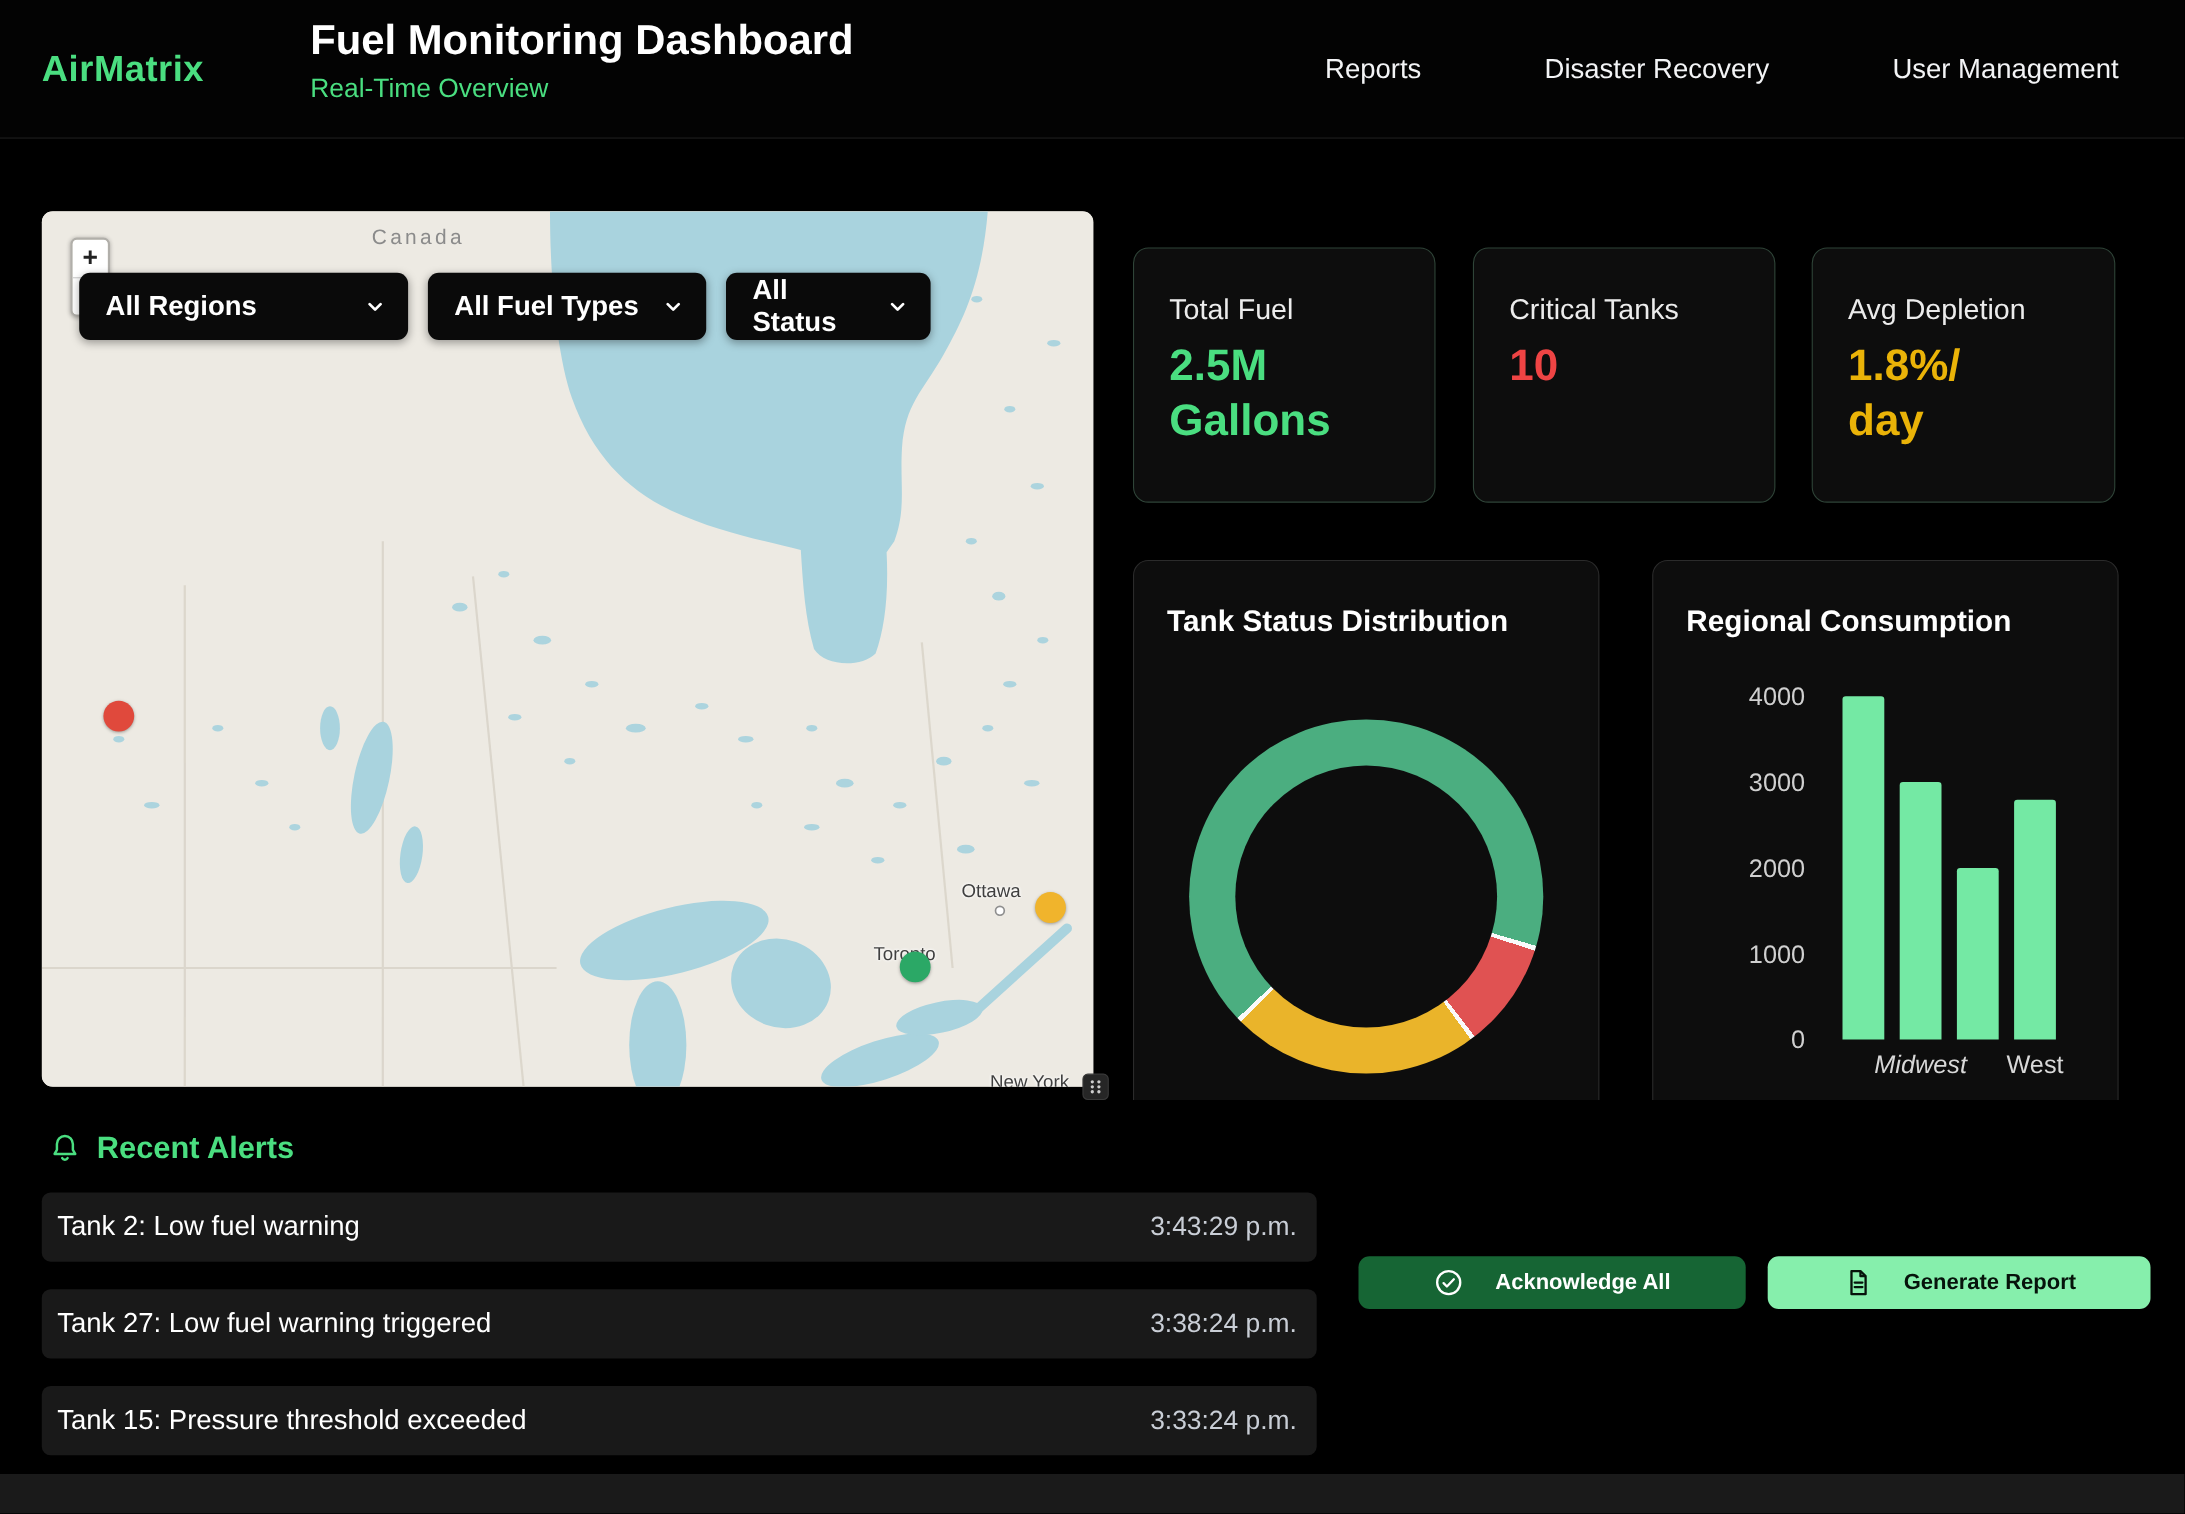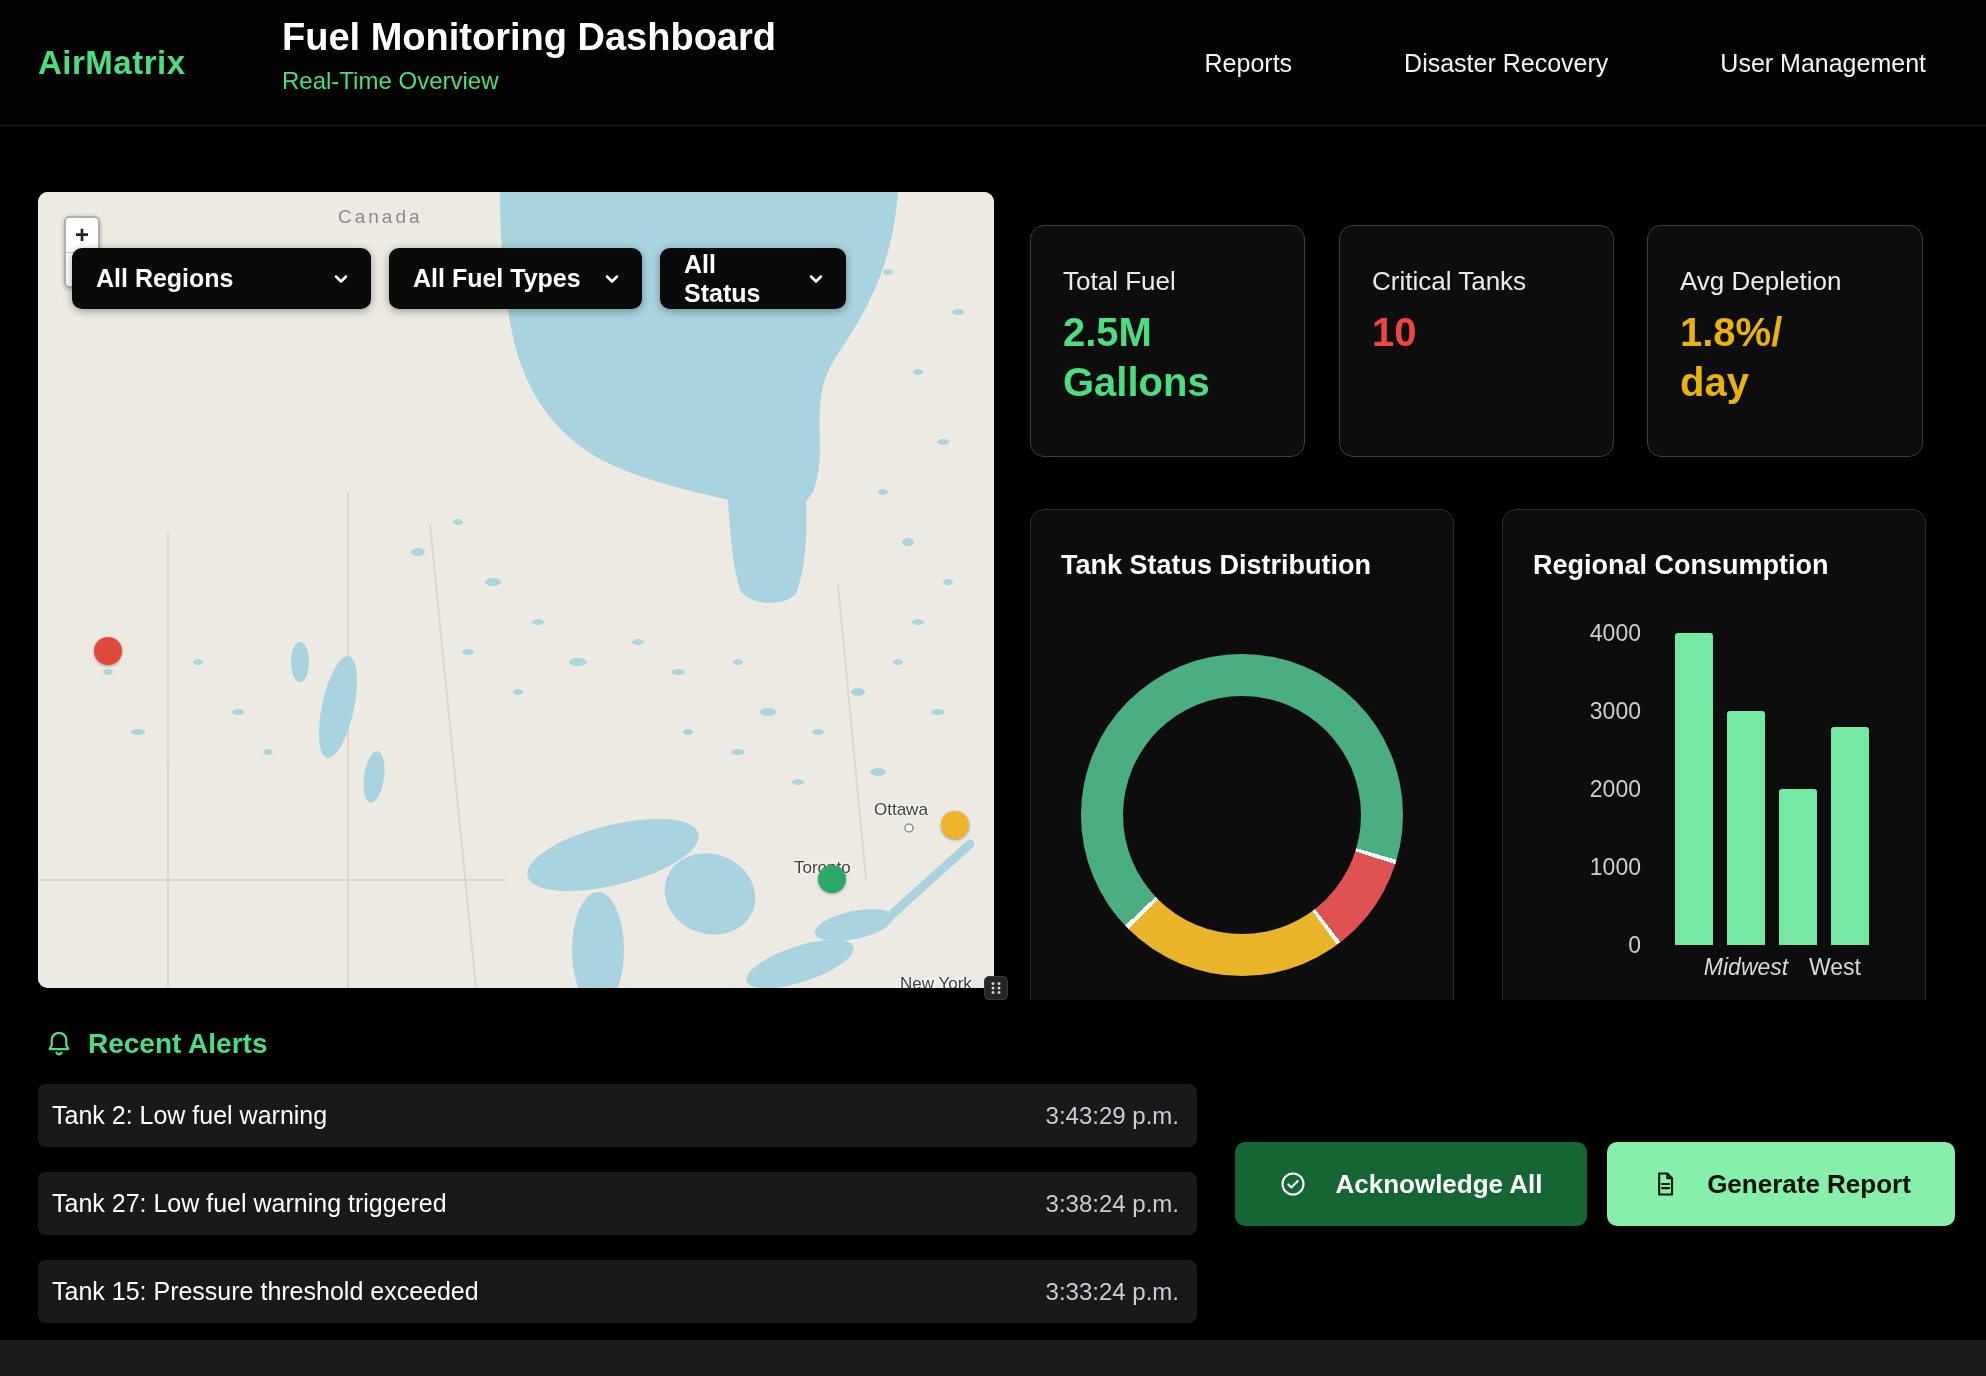--- a/index.html
+++ b/index.html
@@ -153,23 +153,23 @@
     display: flex; align-items: center; justify-content: space-between;
     padding: 0 18px 0 14px; cursor: pointer;
   }
   .row-0 { top: 84px; }
   .row-1 { top: 172px; align-items: center; }
   .row-2 { top: 260px; }
   .alert-msg { font-size: 25px; color: #fff; }
   .alert-time { font-size: 24px; color: #c9ced6; }
 
   .btn {
-    position: absolute; top: 142px; height: 84px; border: none; border-radius: 10px;
+    position: absolute; top: 142px; height: 48px; border: none; border-radius: 10px;
     display: flex; align-items: center; justify-content: center; gap: 28px;
-    font-family: inherit; font-size: 26px; font-weight: 600; cursor: pointer;
+    font-family: inherit; font-size: 20px; font-weight: 600; cursor: pointer;
   }
   .btn-ack    { left: 1235px; width: 352px; background: #166534; color: #fff; }
   .btn-report { left: 1607px; width: 348px; background: #86efac; color: #06130b; }
 
   .bottom-strip {
     position: absolute; left: 0; top: 340px; width: 1986px; height: 36px;
     background: #1a1a1a;
   }
 </style>
 </head>
@@ -347,21 +347,21 @@
       <div class="y-tick">0</div>
     </div>
   <div class="bar-plot">
       <div class="bar" style="height: 312px; background: rgb(116, 233, 164);"></div>
       <div class="bar" style="height: 234px; background: rgb(116, 233, 164);"></div>
       <div class="bar" style="height: 156px; background: rgb(116, 233, 164);"></div>
       <div class="bar" style="height: 218px; background: rgb(116, 233, 164);"></div>
     </div>
   <div class="bar-x-labels">
       <div class="x-label" style="left: 71px; font-style: italic;">Midwest</div>
-      <div class="x-label" style="left: 160px;">West</div>
+      <div class="x-label" style="left: 175px;">West</div>
     </div>
 </div>
 
 <section class="alerts-section">
   <div class="alerts-head">
     <svg width="30" height="30" viewBox="0 0 24 24">
       <path d="M12 3 C8.7 3 6.2 5.6 6.2 8.8 V13 L4.5 16 H19.5 L17.8 13 V8.8 C17.8 5.6 15.3 3 12 3 Z" fill="none" stroke="#4ade80" stroke-width="1.8" stroke-linejoin="round"></path>
       <path d="M10 19 a2.2 2.2 0 0 0 4 0" fill="none" stroke="#4ade80" stroke-width="1.8" stroke-linecap="round"></path>
     </svg>
     <span class="alerts-title">Recent Alerts</span>

